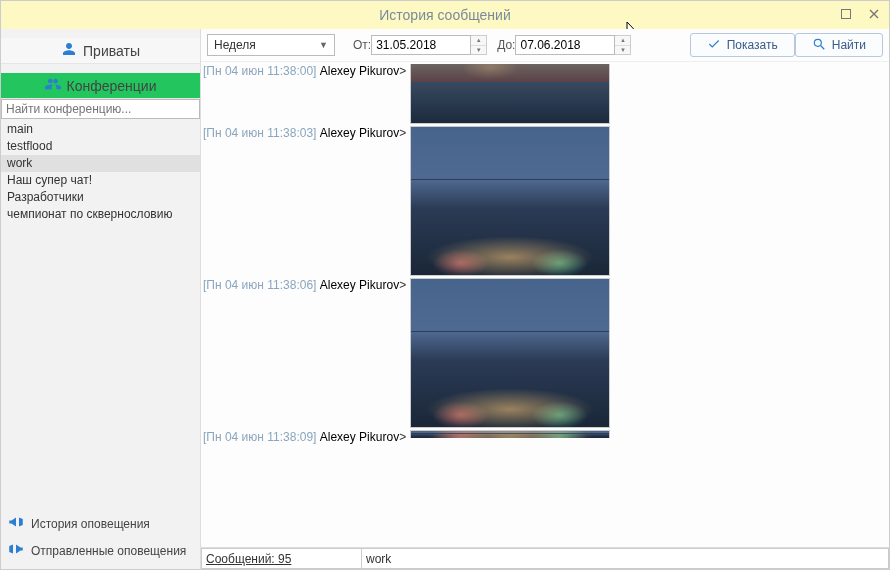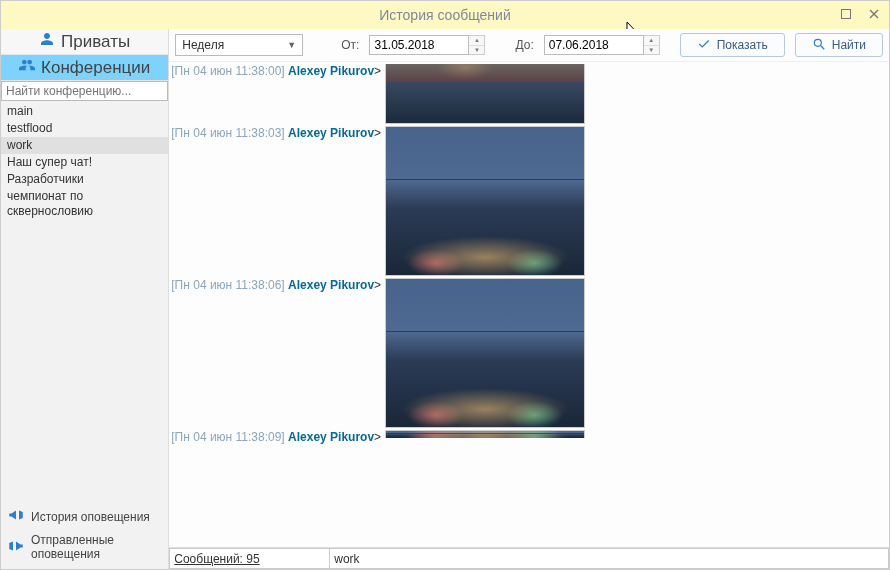--- a/index.html
+++ b/index.html
@@ -56,28 +56,29 @@
   .sidebar-tabs {
     display:flex;
     flex-direction:column;
   }
   .side-tab {
     height:26px;
     display:flex;
     align-items:center;
     justify-content:center;
     gap:6px;
-    font-size:17px;
+    font-size:14px;
     color:#444;
     border-bottom:1px solid #e5e5e5;
     cursor:pointer;
     background:#f7f7f7;
+    margin-top:9px;
   }
   .side-tab.active {
-    background:#7dd3fc;
+    background:#22c55e;
   }
   .side-tab svg { width:16px; height:16px; fill:#2b7ed0; }
 
   .conf-search {
     width:100%;
     border:1px solid #bbb;
     height:20px;
     padding:1px 4px;
     font-size:12px;
     color:#888;
@@ -113,21 +114,20 @@
   .main {
     flex:1;
     display:flex;
     flex-direction:column;
     position:relative;
   }
   .toolbar {
     height:32px;
     display:flex;
     align-items:center;
-    gap:10px;
     padding:4px 6px;
     background:#fdfdfd;
   }
   .select-period {
     width:128px; height:22px;
     display:flex; align-items:center; justify-content:space-between;
     border:1px solid #bbb;
     padding:0 6px;
     background:#fff;
     font-size:12px;
@@ -181,21 +181,21 @@
     padding:2px 6px 2px 2px;
   }
   .msg {
     display:flex;
     align-items:flex-start;
     gap:4px;
     margin-bottom:2px;
   }
   .msg .meta { white-space:nowrap; padding-top:0; font-size:12px;}
   .ts { color:#8aa5bd; }
-  .sender { color:#0369a1; font-weight:bold; }
+  .sender { color:#000000; font-weight:normal; }
   .sep { color:#333; }
   .photo {
     width:200px;
     border:1px solid #ccc;
     display:block;
   }
   .photo.small { height:140px; margin-top:-80px;}
   .photo.full { height:150px; }
 
   

